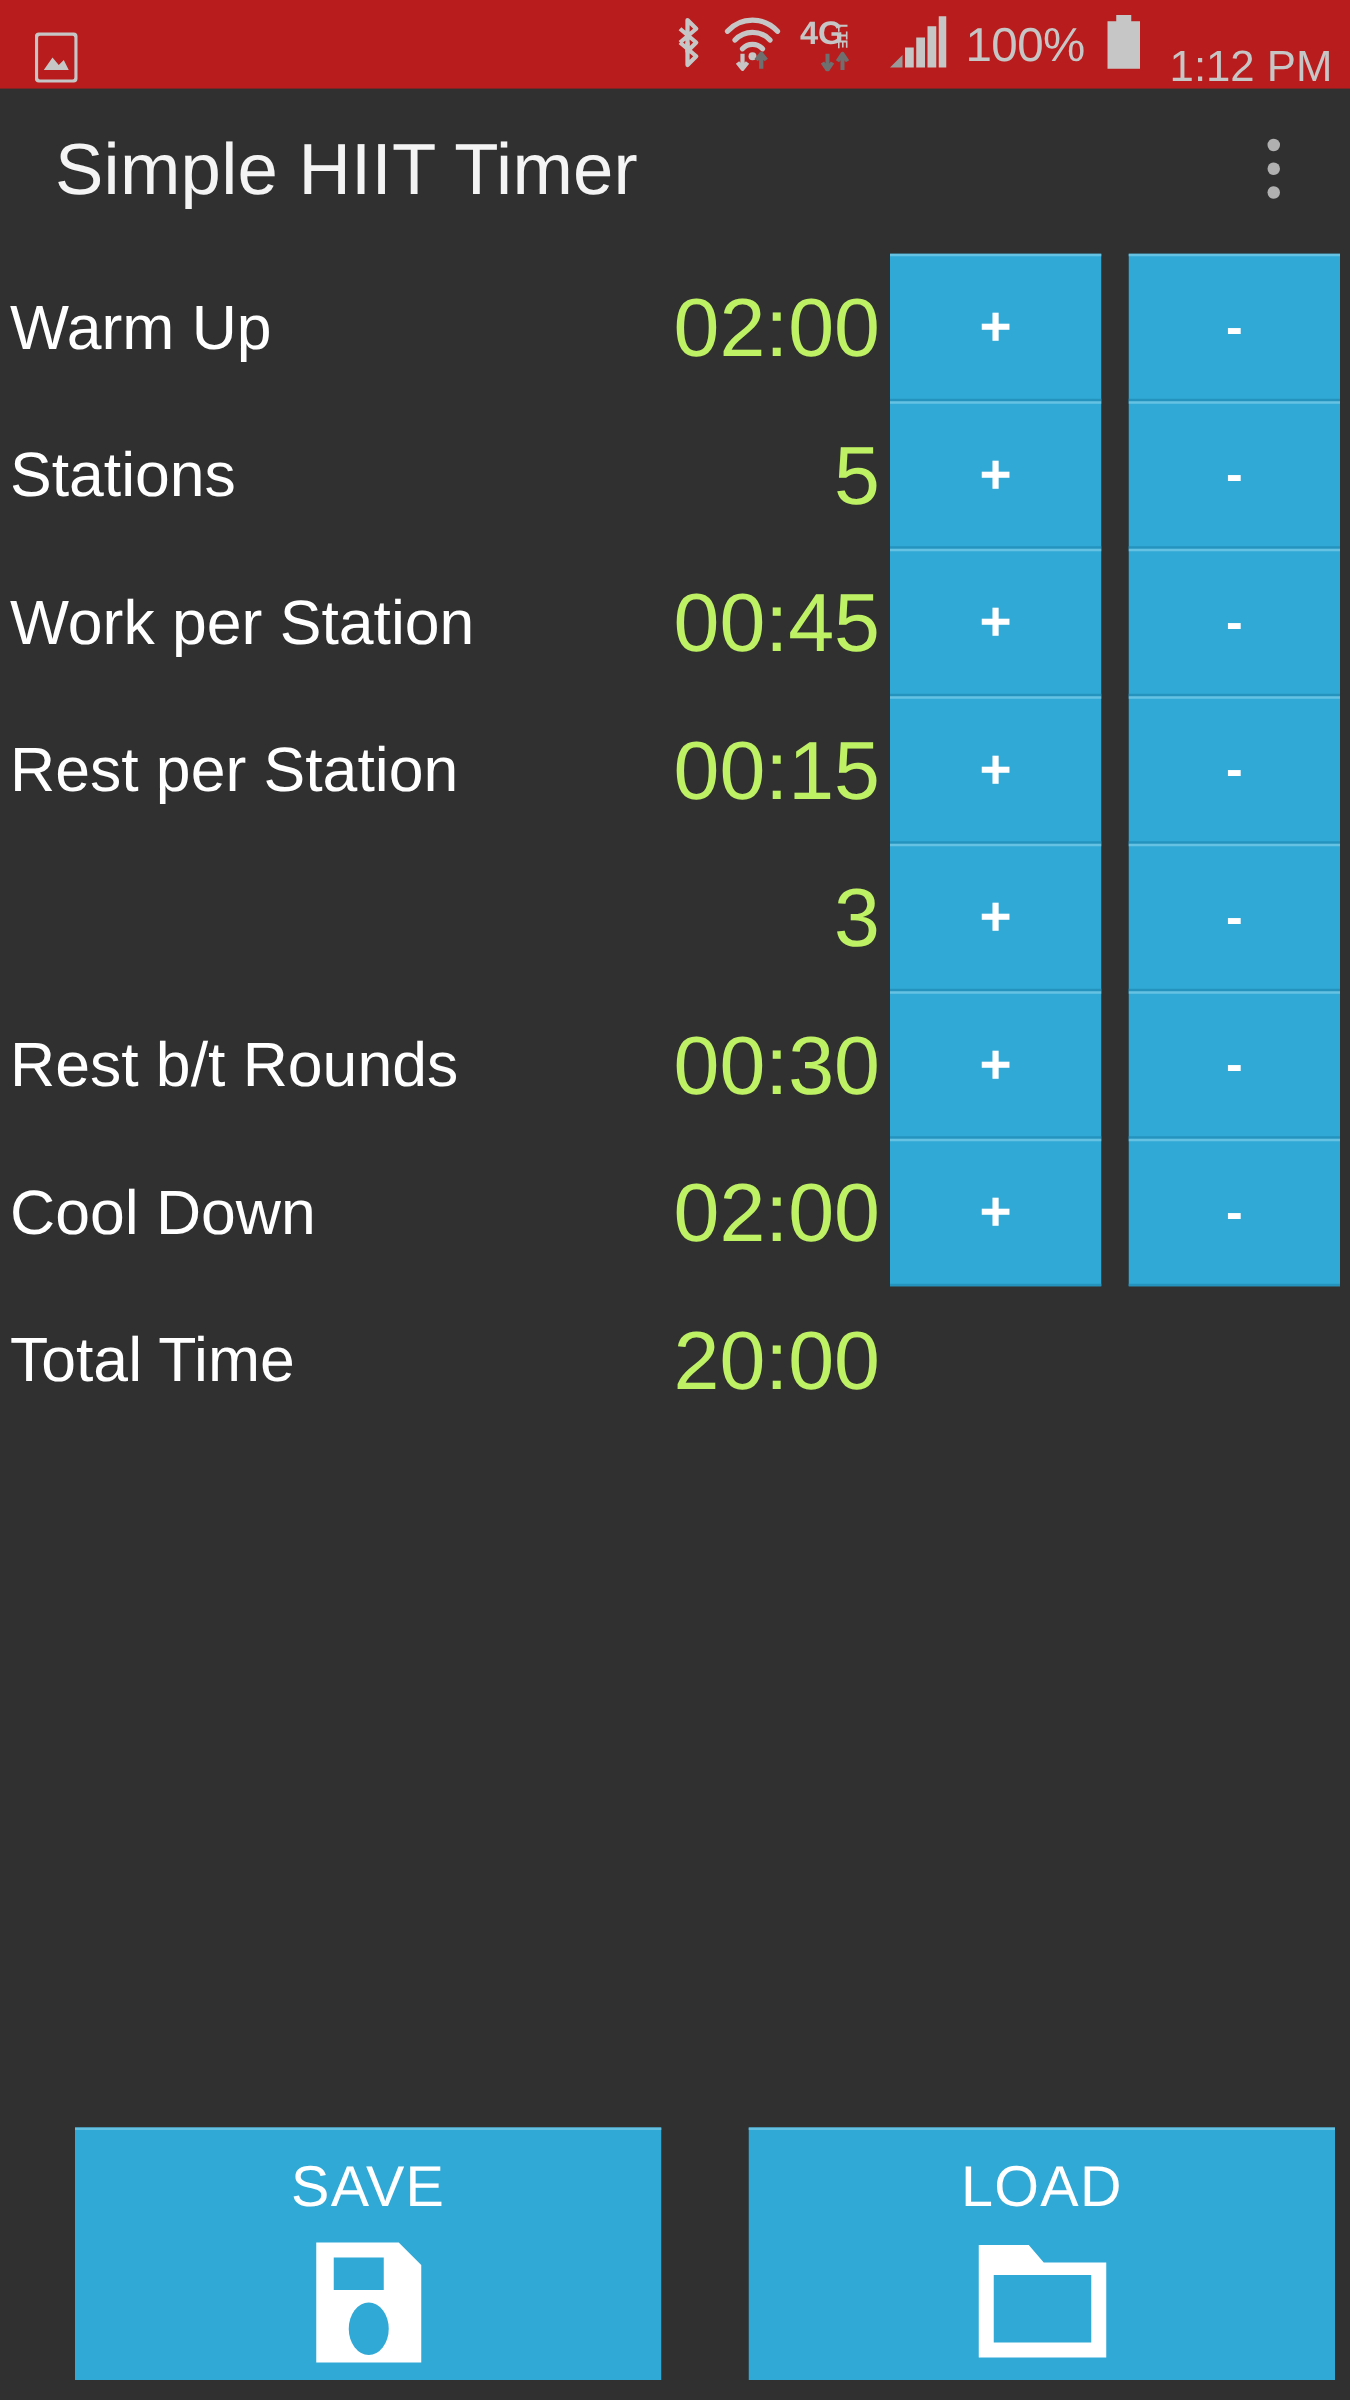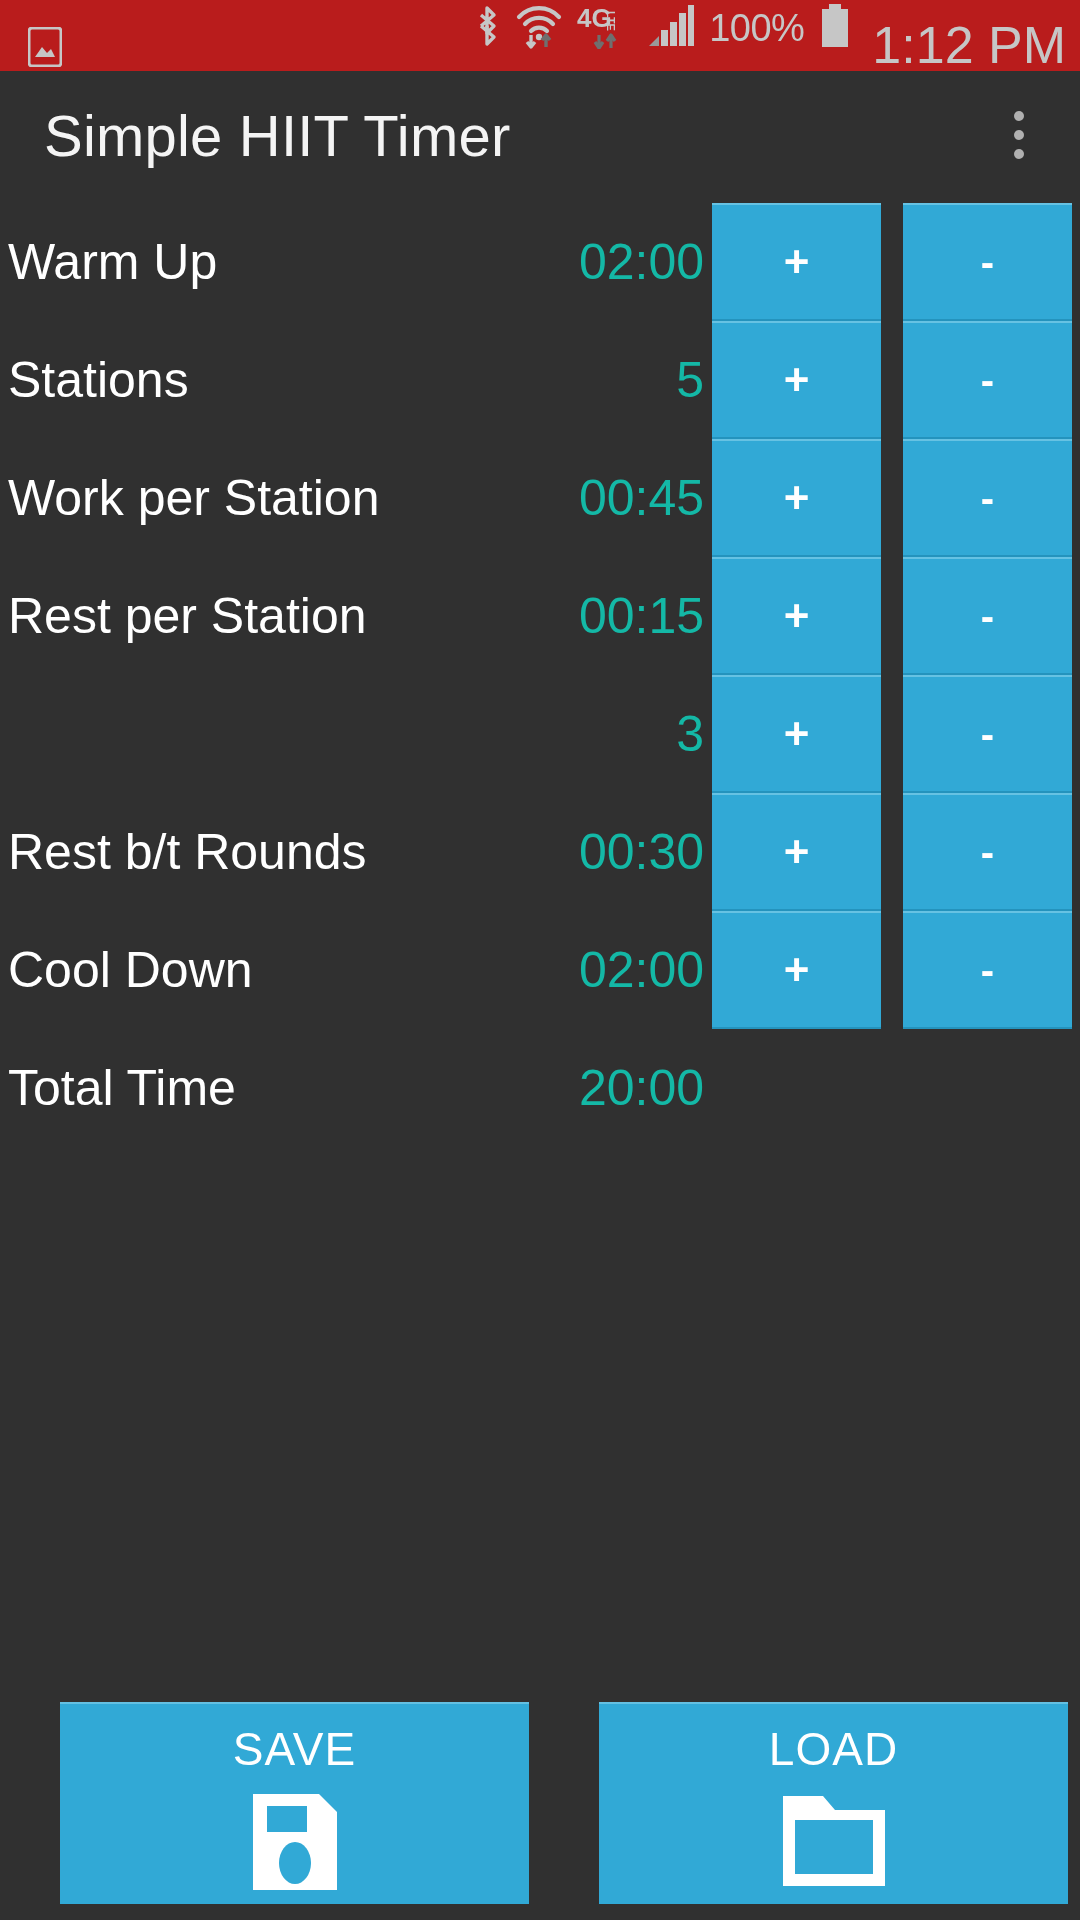--- a/index.html
+++ b/index.html
@@ -39,21 +39,21 @@
   }
   .sb-icon { display: block; }
   .sb-pct {
     color: #c6c6c6;
     font-size: 38px;
     letter-spacing: -0.5px;
     line-height: 1;
   }
   .sb-clock {
     color: #c6c6c6;
-    font-size: 52px;
+    font-size: 35px;
     line-height: 1;
     letter-spacing: 0px;
     padding-left: 6px;
     margin-top: 34px;
   }
 
   
   .actionbar {
     height: 128px;
     background: #303030;
@@ -112,22 +112,22 @@
   }
   .row-label {
     color: #ffffff;
     font-size: 50px;
     white-space: nowrap;
     padding-left: 8px;
     flex: 0 0 auto;
   }
   .row-gap { flex: 1 1 auto; }
   .row-value {
-    color: #14b8a6;
-    font-size: 50px;
+    color: #bef264;
+    font-size: 66px;
     text-align: right;
     white-space: nowrap;
     width: 250px;
     padding-right: 8px;
     flex: 0 0 auto;
   }
   .row-btns {
     width: 368px;
     display: flex;
     gap: 22px;

